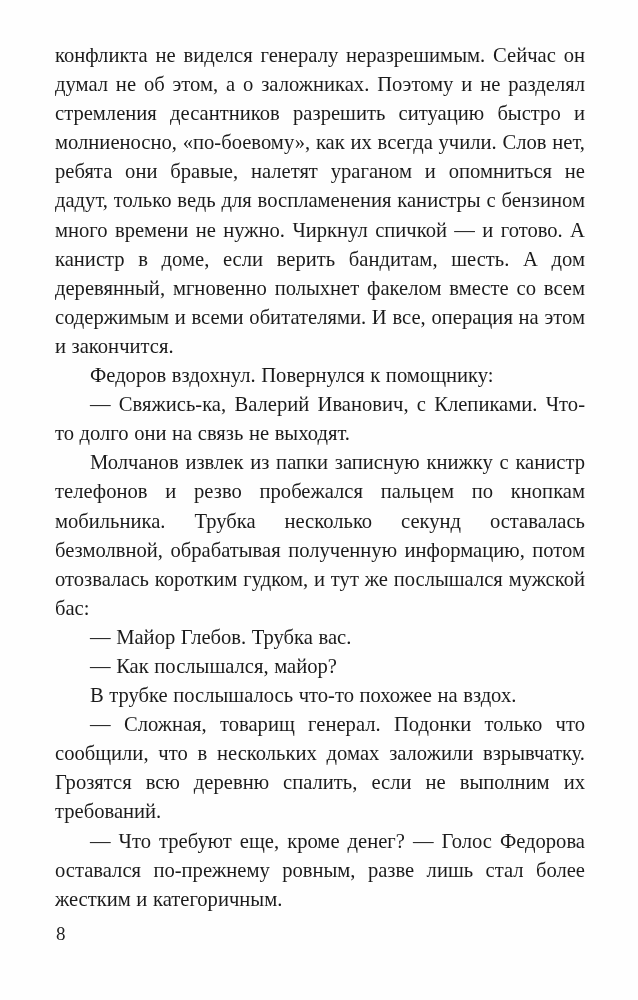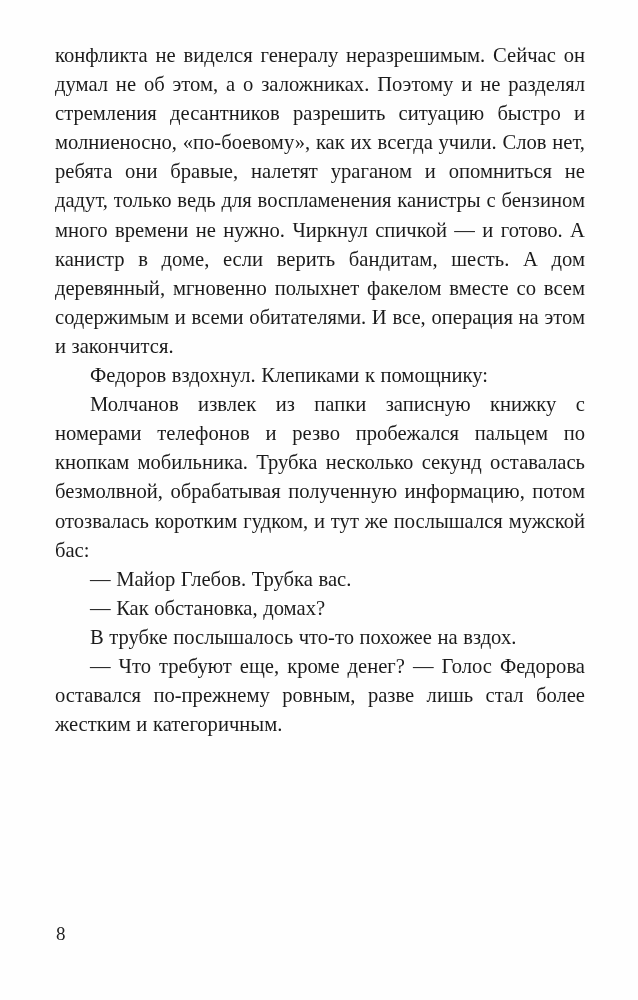--- a/index.html
+++ b/index.html
@@ -63,24 +63,26 @@
   }
 </style>
 </head>
 <body>
 
 <div class="page">
 
   <div class="text-block">
 
     <p class="para first">конфликта не виделся генералу неразрешимым. Сейчас он думал не об этом, а о заложниках. Поэтому и не разделял стремления десантников разрешить ситуацию быстро и молниеносно, «по-боевому», как их всегда учили. Слов нет, ребята они бравые, налетят ураганом и опомниться не дадут, только ведь для воспламенения канистры с бензином много времени не нужно. Чиркнул спичкой — и готово. А канистр в доме, если верить бандитам, шесть. А дом деревянный, мгновенно полыхнет факелом вместе со всем содержимым и всеми обитателями. И все, операция на этом и закончится.</p>
-    <p class="para">Федоров вздохнул. Клепиками к помощнику:</p>
-    <p class="para">Молчанов извлек из папки записную книжку с номерами телефонов и резво пробежался пальцем по кнопкам мобильника. Трубка несколько секунд оставалась безмолвной, обрабатывая полученную информацию, потом отозвалась коротким гудком, и тут же послышался мужской бас:</p>
+    <p class="para">Федоров вздохнул. Повернулся к помощнику:</p>
+    <p class="para">— Свяжись-ка, Валерий Иванович, с Клепиками. Что-то долго они на связь не выходят.</p>
+    <p class="para">Молчанов извлек из папки записную книжку с канистр телефонов и резво пробежался пальцем по кнопкам мобильника. Трубка несколько секунд оставалась безмолвной, обрабатывая полученную информацию, потом отозвалась коротким гудком, и тут же послышался мужской бас:</p>
     <p class="para">— Майор Глебов. Трубка вас.</p>
-    <p class="para">— Как обстановка, домах?</p>
+    <p class="para">— Как послышался, майор?</p>
     <p class="para">В трубке послышалось что-то похожее на вздох.</p>
+    <p class="para">— Сложная, товарищ генерал. Подонки только что сообщили, что в нескольких домах заложили взрывчатку. Грозятся всю деревню спалить, если не выполним их требований.</p>
     <p class="para">— Что требуют еще, кроме денег? — Голос Федорова оставался по-прежнему ровным, разве лишь стал более жестким и категоричным.</p>
 
   </div>
 
   <div class="folio">8</div>
 
 </div>
 
 </body></html>

